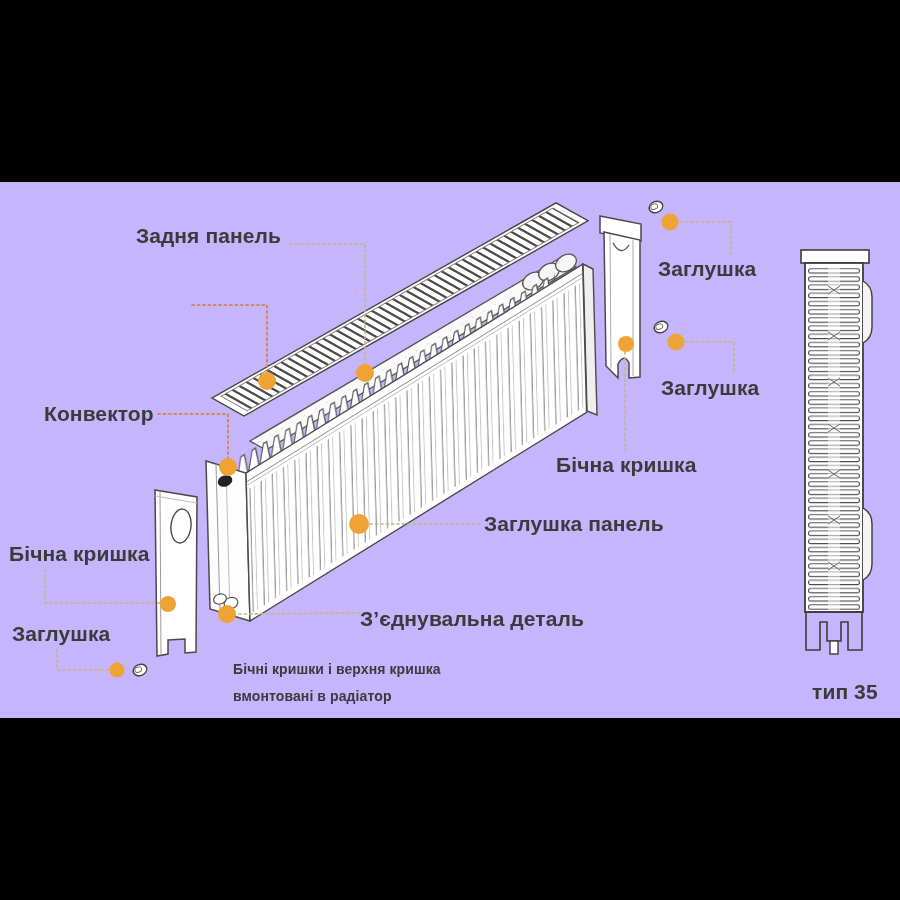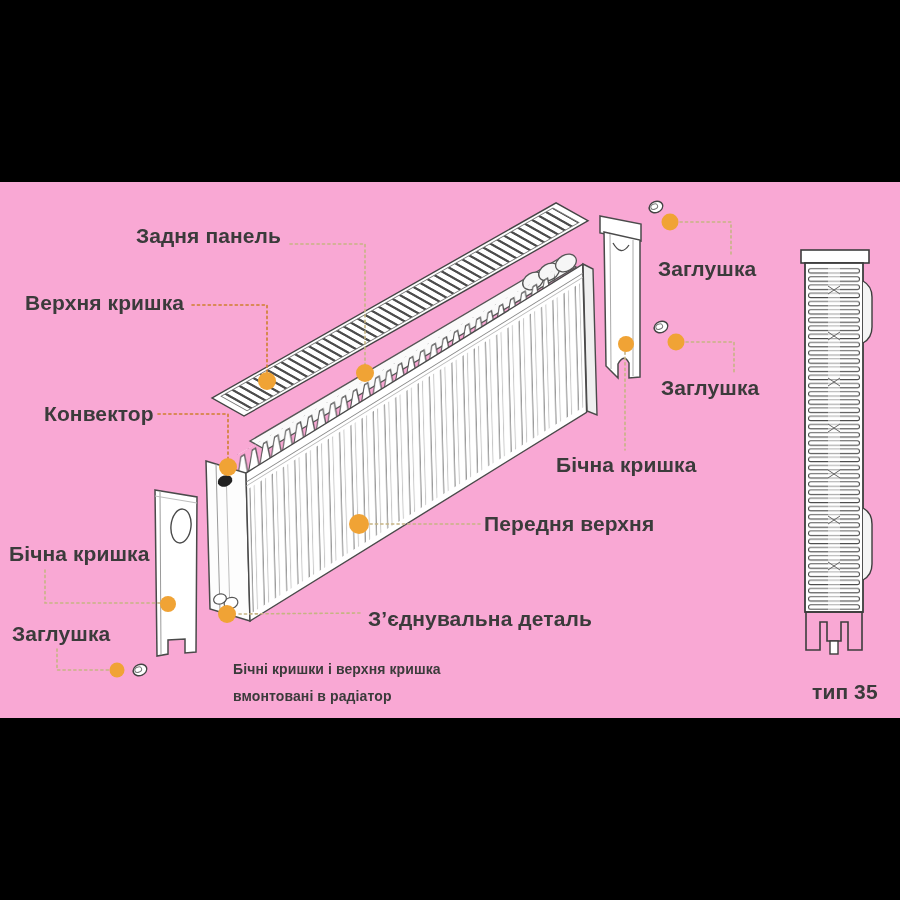--- a/index.html
+++ b/index.html
@@ -1,18 +1,18 @@
 <!DOCTYPE html>
 <html><head>
 <meta charset="utf-8">
 <style>
   html,body { margin:0; padding:0; background:#ffffff; }
   .stage {
     position:relative; width:900px; height:900px; overflow:hidden;
-    background:#f9a8d4; font-family:"Liberation Sans", sans-serif;
+    background:#c4b5fd; font-family:"Liberation Sans", sans-serif;
   }
   .letterbox { position:absolute; left:0; width:900px; background:#000; }
   .letterbox.top { top:0; height:182px; }
   .letterbox.bottom { top:718px; height:182px; }
   svg.art { position:absolute; left:0; top:0; }
   .label {
     position:absolute; font-weight:700; font-size:21px; line-height:1.08;
     color:#3b3b3b; white-space:nowrap; letter-spacing:0.1px;
   }
   .label .ln { line-height:32px; }
@@ -136,32 +136,31 @@
     <g>
       <use href="#bolt" transform="translate(656,207)"></use>
       <use href="#bolt" transform="translate(661,327)"></use>
       <use href="#bolt" transform="translate(140,670)"></use>
     </g>
   </svg>
 
   <div class="label" style="left:133px;top:225px;width:148px;text-align:right">Задня панель</div>
 
   <div class="label" style="left:25px;top:287px">
-    <div class="ln">Верхня кришка</div>
   </div>
 
   <div class="label" style="left:44px;top:403px">Конвектор</div>
 
   <div class="label" style="left:9px;top:543px">Бічна кришка</div>
 
   <div class="label" style="left:12px;top:623px">Заглушка</div>
 
-  <div class="label" style="left:484px;top:513px">Передня верхня</div>
+  <div class="label" style="left:484px;top:513px">Заглушка панель</div>
 
-  <div class="label" style="left:368px;top:608px">З’єднувальна деталь</div>
+  <div class="label" style="left:360px;top:608px">З’єднувальна деталь</div>
 
   <div class="label" style="left:658px;top:258px">Заглушка</div>
 
   <div class="label" style="left:661px;top:377px">Заглушка</div>
 
   <div class="label" style="left:556px;top:454px">Бічна кришка</div>
 
   <div class="label note" style="left:233px;top:656px;font-size:14px">
     <div class="ln">Бічні кришки і верхня кришка</div>
     <div class="ln">вмонтовані в радіатор</div>

